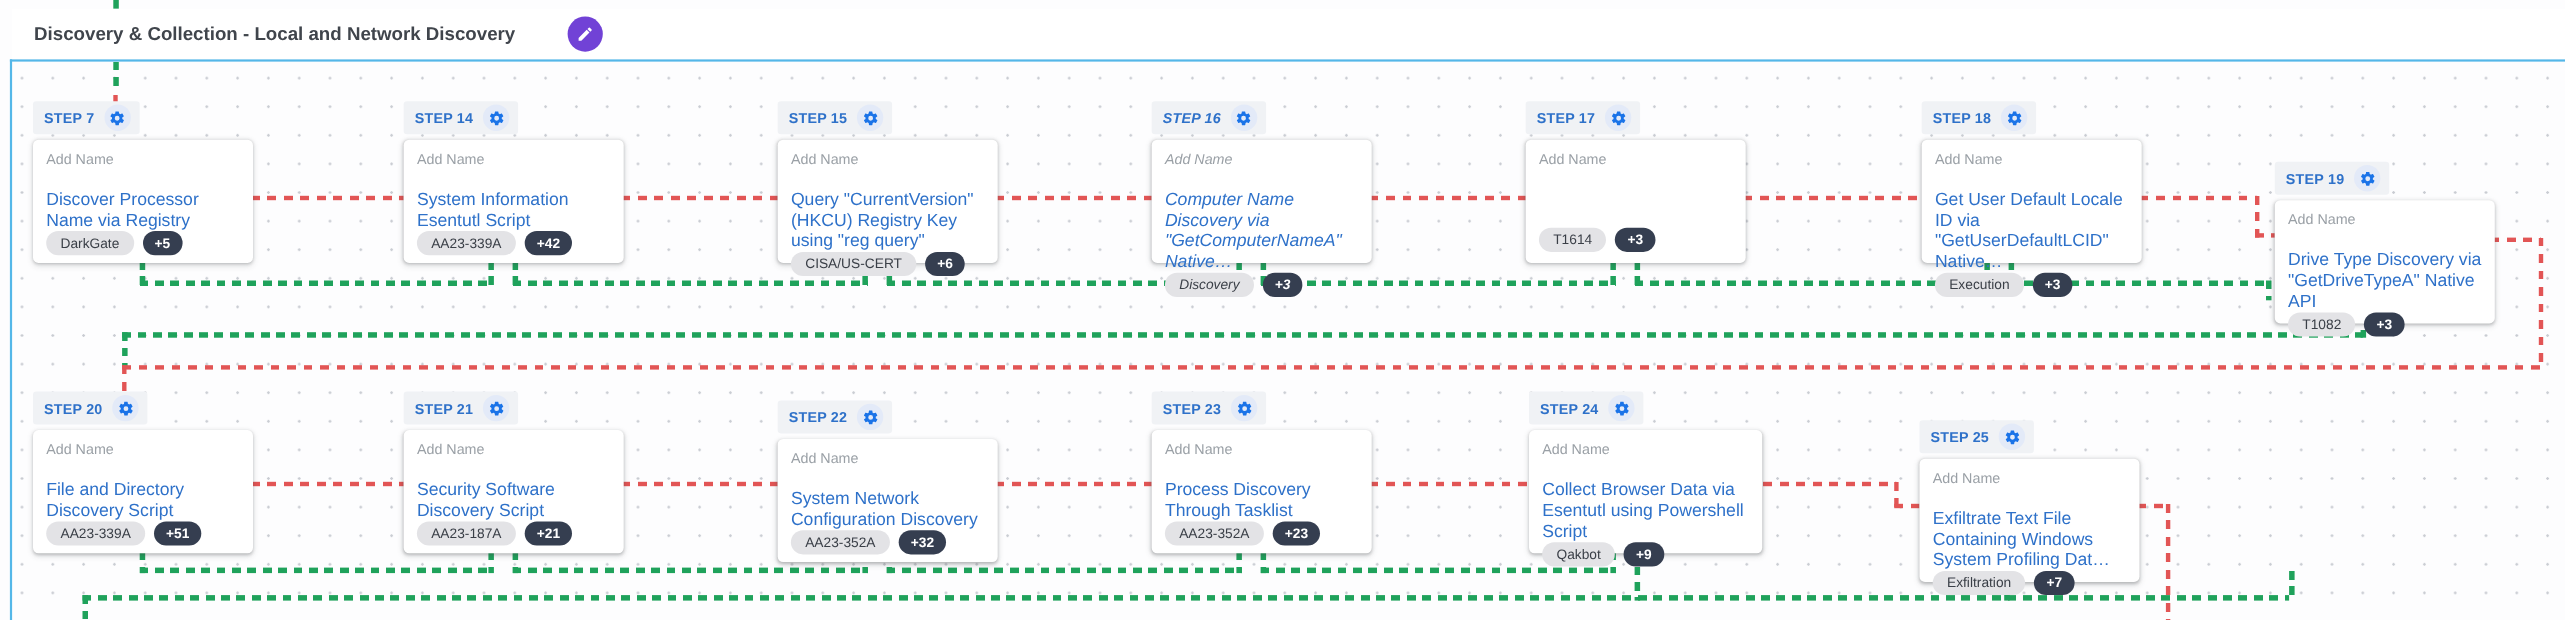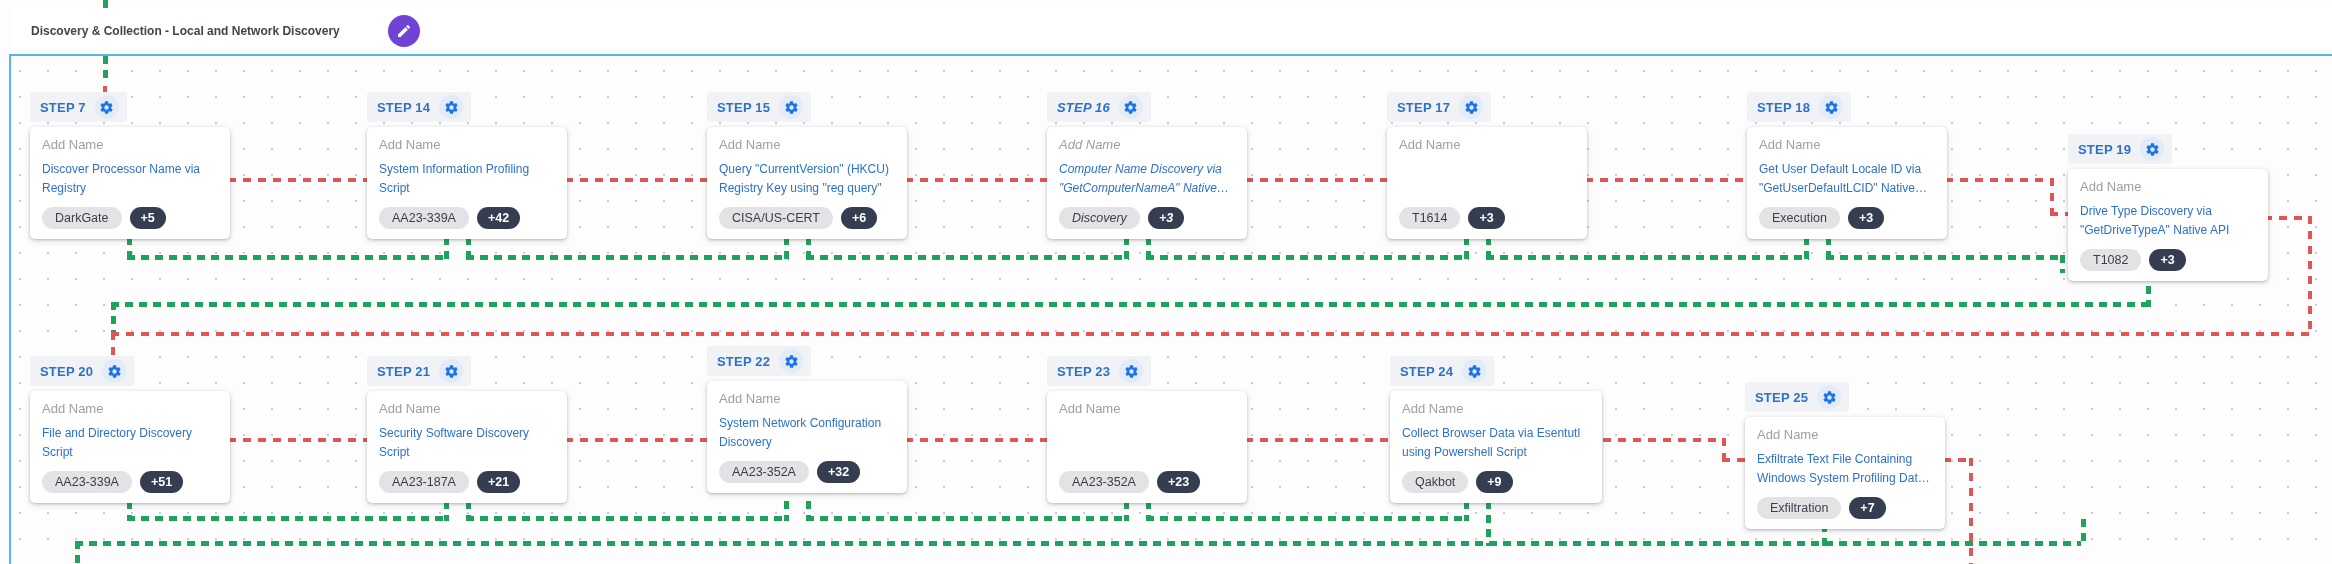--- a/index.html
+++ b/index.html
@@ -5,37 +5,37 @@
   html,body{margin:0;padding:0;}
   body{
     width:2332px;height:564px;position:relative;overflow:hidden;
     font-family:"Liberation Sans", sans-serif;
     background-color:#fdfdfe;
     background-image:radial-gradient(#c9ccd2 1.1px, transparent 1.4px);
     background-size:28px 26px;background-position:6px 6px;
   }
   
   .header{position:absolute;left:11px;top:8px;right:0;height:46px;background:#ffffff;z-index:5;display:flex;align-items:center;}
-  .header-title{margin-left:20px;font-size:12px;font-weight:bold;color:#40454c;}
+  .header-title{margin-left:20px;font-size:17px;font-weight:bold;color:#40454c;}
   .edit-btn{margin-left:48px;width:32px;height:32px;border-radius:50%;background:#7142d6;border:none;display:flex;align-items:center;justify-content:center;cursor:pointer;}
   .edit-btn svg{width:16px;height:16px;fill:#ffffff;}
   .teal-top{position:absolute;left:9px;top:54px;right:0;height:2px;background:#54b7e8;z-index:6;}
   .teal-left{position:absolute;left:9px;top:54px;bottom:0;width:2px;background:#54b7e8;z-index:6;}
   
   .step{position:absolute;width:200px;z-index:2;}
   .chip{display:inline-flex;align-items:center;background:#f0f2f5;border-radius:3px;padding:3px 8px 3px 10px;}
   .chip-label{font-size:13px;font-weight:bold;color:#2e71c9;letter-spacing:.2px;}
   .gear-btn{margin-left:9px;width:24px;height:24px;border-radius:50%;background:#e3eaf8;border:none;display:flex;align-items:center;justify-content:center;cursor:pointer;padding:0;}
   .gear-btn svg{width:15px;height:15px;fill:#1a73e8;}
   .card{margin-top:5px;background:#ffffff;border-radius:5px;padding:10px 12px;height:112px;box-sizing:border-box;
         box-shadow:0 1px 3px rgba(60,64,67,.28), 0 2px 6px rgba(60,64,67,.15);
         display:flex;flex-direction:column;}
   .card.wide{width:212px;}
   .add-name{font-size:13px;color:#9aa0a6;}
-  .card-title{font-size:12px;line-height:19px;color:#2e71c9;margin-top:8px;text-decoration:none;cursor:pointer;}
+  .card-title{font-size:16px;line-height:19px;color:#2e71c9;margin-top:20px;text-decoration:none;cursor:pointer;}
   .pills{margin-top:auto;display:flex;align-items:center;gap:8px;}
   .tag-pill{background:#e3e3e6;color:#3a3f47;font-size:12.5px;padding:4px 13px;border-radius:13px;white-space:nowrap;}
   .count-pill{background:#353e50;color:#ffffff;font-size:12.5px;font-weight:bold;padding:4px 11px;border-radius:13px;white-space:nowrap;}
   
   .ln{position:absolute;z-index:1;}
   .gh{height:5px;background:repeating-linear-gradient(90deg,#1fa25b 0 8px,transparent 8px 14px);}
   .gv{width:5px;background:repeating-linear-gradient(180deg,#1fa25b 0 8px,transparent 8px 14px);}
   .rh{height:4px;background:repeating-linear-gradient(90deg,#e25555 0 8px,transparent 8px 15px);}
   .rv{width:4px;background:repeating-linear-gradient(180deg,#e25555 0 8px,transparent 8px 15px);}
 </style>
@@ -85,21 +85,21 @@
       <button class="gear-btn">
           <span style="display:flex;">
             <svg viewBox="0 0 24 24">
               <path d="M19.4 13c.04-.32.1-.65.1-1s-.06-.68-.1-1l2.1-1.65c.2-.15.25-.42.12-.64l-2-3.46c-.12-.22-.39-.3-.61-.22l-2.49 1c-.52-.4-1.08-.73-1.69-.98l-.38-2.65A.49.49 0 0 0 14 2h-4c-.25 0-.46.18-.5.42l-.38 2.65c-.6.25-1.17.58-1.69.98l-2.49-1c-.22-.08-.49 0-.61.22l-2 3.46c-.13.22-.07.49.12.64L4.6 11c-.04.32-.1.65-.1 1s.06.68.1 1l-2.1 1.65c-.2.15-.25.42-.12.64l2 3.46c.12.22.39.3.61.22l2.49-1c.52.4 1.08.73 1.69.98l.38 2.65c.04.24.25.42.5.42h4c.25 0 .46-.18.5-.42l.38-2.65c.6-.25 1.17-.58 1.69-.98l2.49 1c.22.08.49 0 .61-.22l2-3.46c.13-.22.07-.49-.12-.64L19.4 13zM12 15.5A3.5 3.5 0 1 1 12 8.5a3.5 3.5 0 0 1 0 7z"></path>
             </svg>
           </span>
         </button>
     </div>
     <div class="card">
       <div class="add-name">Add Name</div>
-      <a class="card-title">System Information Profiling Script</a>
+      <a class="card-title">System Information Esentutl Script</a>
       <div class="pills">
         <span class="tag-pill">AA23-339A</span>
         <span class="count-pill">+42</span>
       </div>
     </div>
   </div>
 
   <div class="step" style="left:707px;top:92px;">
     <div class="chip">
       <span class="chip-label">STEP 15</span>
@@ -176,21 +176,21 @@
     <div class="card">
       <div class="add-name">Add Name</div>
       <a class="card-title">Get User Default Locale ID via "GetUserDefaultLCID" Native…</a>
       <div class="pills">
         <span class="tag-pill">Execution</span>
         <span class="count-pill">+3</span>
       </div>
     </div>
   </div>
 
-  <div class="step" style="left:2068px;top:134px;">
+  <div class="step" style="left:2068px;top:147px;">
     <div class="chip">
       <span class="chip-label">STEP 19</span>
       <button class="gear-btn">
           <span style="display:flex;">
             <svg viewBox="0 0 24 24">
               <path d="M19.4 13c.04-.32.1-.65.1-1s-.06-.68-.1-1l2.1-1.65c.2-.15.25-.42.12-.64l-2-3.46c-.12-.22-.39-.3-.61-.22l-2.49 1c-.52-.4-1.08-.73-1.69-.98l-.38-2.65A.49.49 0 0 0 14 2h-4c-.25 0-.46.18-.5.42l-.38 2.65c-.6.25-1.17.58-1.69.98l-2.49-1c-.22-.08-.49 0-.61.22l-2 3.46c-.13.22-.07.49.12.64L4.6 11c-.04.32-.1.65-.1 1s.06.68.1 1l-2.1 1.65c-.2.15-.25.42-.12.64l2 3.46c.12.22.39.3.61.22l2.49-1c.52.4 1.08.73 1.69.98l.38 2.65c.04.24.25.42.5.42h4c.25 0 .46-.18.5-.42l.38-2.65c.6-.25 1.17-.58 1.69-.98l2.49 1c.22.08.49 0 .61-.22l2-3.46c.13-.22.07-.49-.12-.64L19.4 13zM12 15.5A3.5 3.5 0 1 1 12 8.5a3.5 3.5 0 0 1 0 7z"></path>
             </svg>
           </span>
         </button>
     </div>
@@ -239,21 +239,21 @@
     <div class="card">
       <div class="add-name">Add Name</div>
       <a class="card-title">Security Software Discovery Script</a>
       <div class="pills">
         <span class="tag-pill">AA23-187A</span>
         <span class="count-pill">+21</span>
       </div>
     </div>
   </div>
 
-  <div class="step" style="left:707px;top:346px;">
+  <div class="step" style="left:707px;top:364px;">
     <div class="chip">
       <span class="chip-label">STEP 22</span>
       <button class="gear-btn">
           <span style="display:flex;">
             <svg viewBox="0 0 24 24">
               <path d="M19.4 13c.04-.32.1-.65.1-1s-.06-.68-.1-1l2.1-1.65c.2-.15.25-.42.12-.64l-2-3.46c-.12-.22-.39-.3-.61-.22l-2.49 1c-.52-.4-1.08-.73-1.69-.98l-.38-2.65A.49.49 0 0 0 14 2h-4c-.25 0-.46.18-.5.42l-.38 2.65c-.6.25-1.17.58-1.69.98l-2.49-1c-.22-.08-.49 0-.61.22l-2 3.46c-.13.22-.07.49.12.64L4.6 11c-.04.32-.1.65-.1 1s.06.68.1 1l-2.1 1.65c-.2.15-.25.42-.12.64l2 3.46c.12.22.39.3.61.22l2.49-1c.52.4 1.08.73 1.69.98l.38 2.65c.04.24.25.42.5.42h4c.25 0 .46-.18.5-.42l.38-2.65c.6-.25 1.17-.58 1.69-.98l2.49 1c.22.08.49 0 .61-.22l2-3.46c.13-.22.07-.49-.12-.64L19.4 13zM12 15.5A3.5 3.5 0 1 1 12 8.5a3.5 3.5 0 0 1 0 7z"></path>
             </svg>
           </span>
         </button>
     </div>
@@ -273,20 +273,21 @@
       <button class="gear-btn">
           <span style="display:flex;">
             <svg viewBox="0 0 24 24">
               <path d="M19.4 13c.04-.32.1-.65.1-1s-.06-.68-.1-1l2.1-1.65c.2-.15.25-.42.12-.64l-2-3.46c-.12-.22-.39-.3-.61-.22l-2.49 1c-.52-.4-1.08-.73-1.69-.98l-.38-2.65A.49.49 0 0 0 14 2h-4c-.25 0-.46.18-.5.42l-.38 2.65c-.6.25-1.17.58-1.69.98l-2.49-1c-.22-.08-.49 0-.61.22l-2 3.46c-.13.22-.07.49.12.64L4.6 11c-.04.32-.1.65-.1 1s.06.68.1 1l-2.1 1.65c-.2.15-.25.42-.12.64l2 3.46c.12.22.39.3.61.22l2.49-1c.52.4 1.08.73 1.69.98l.38 2.65c.04.24.25.42.5.42h4c.25 0 .46-.18.5-.42l.38-2.65c.6-.25 1.17-.58 1.69-.98l2.49 1c.22.08.49 0 .61-.22l2-3.46c.13-.22.07-.49-.12-.64L19.4 13zM12 15.5A3.5 3.5 0 1 1 12 8.5a3.5 3.5 0 0 1 0 7z"></path>
             </svg>
           </span>
         </button>
     </div>
     <div class="card">
       <div class="add-name">Add Name</div>
+      <a class="card-title">Process Discovery Through Tasklist</a>
       <div class="pills">
         <span class="tag-pill">AA23-352A</span>
         <span class="count-pill">+23</span>
       </div>
     </div>
   </div>
 
   <div class="step" style="left:1390px;top:356px;">
     <div class="chip">
       <span class="chip-label">STEP 24</span>

